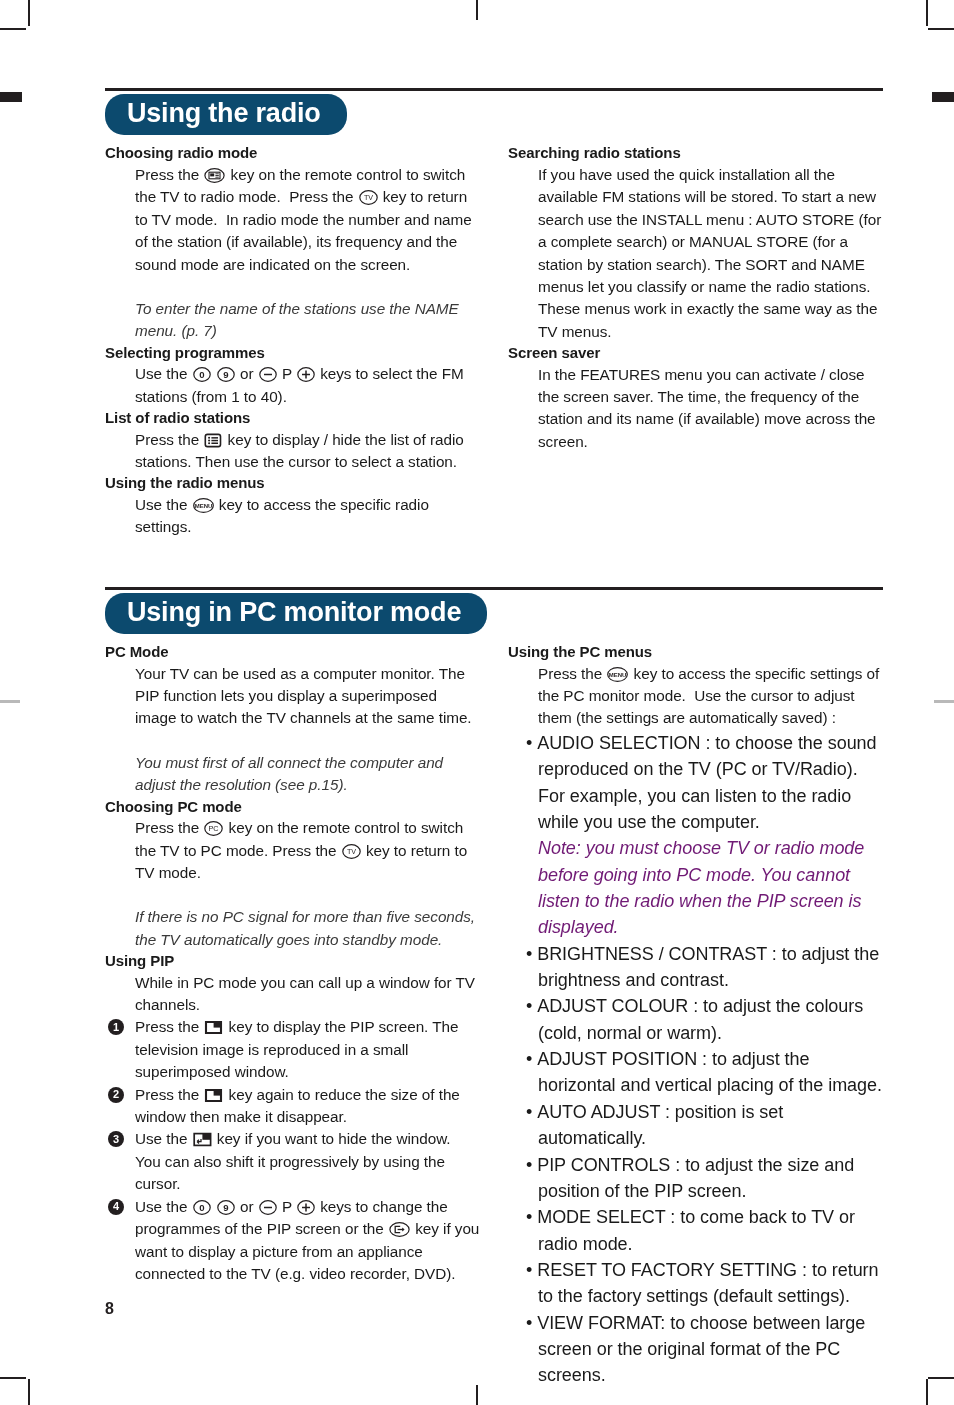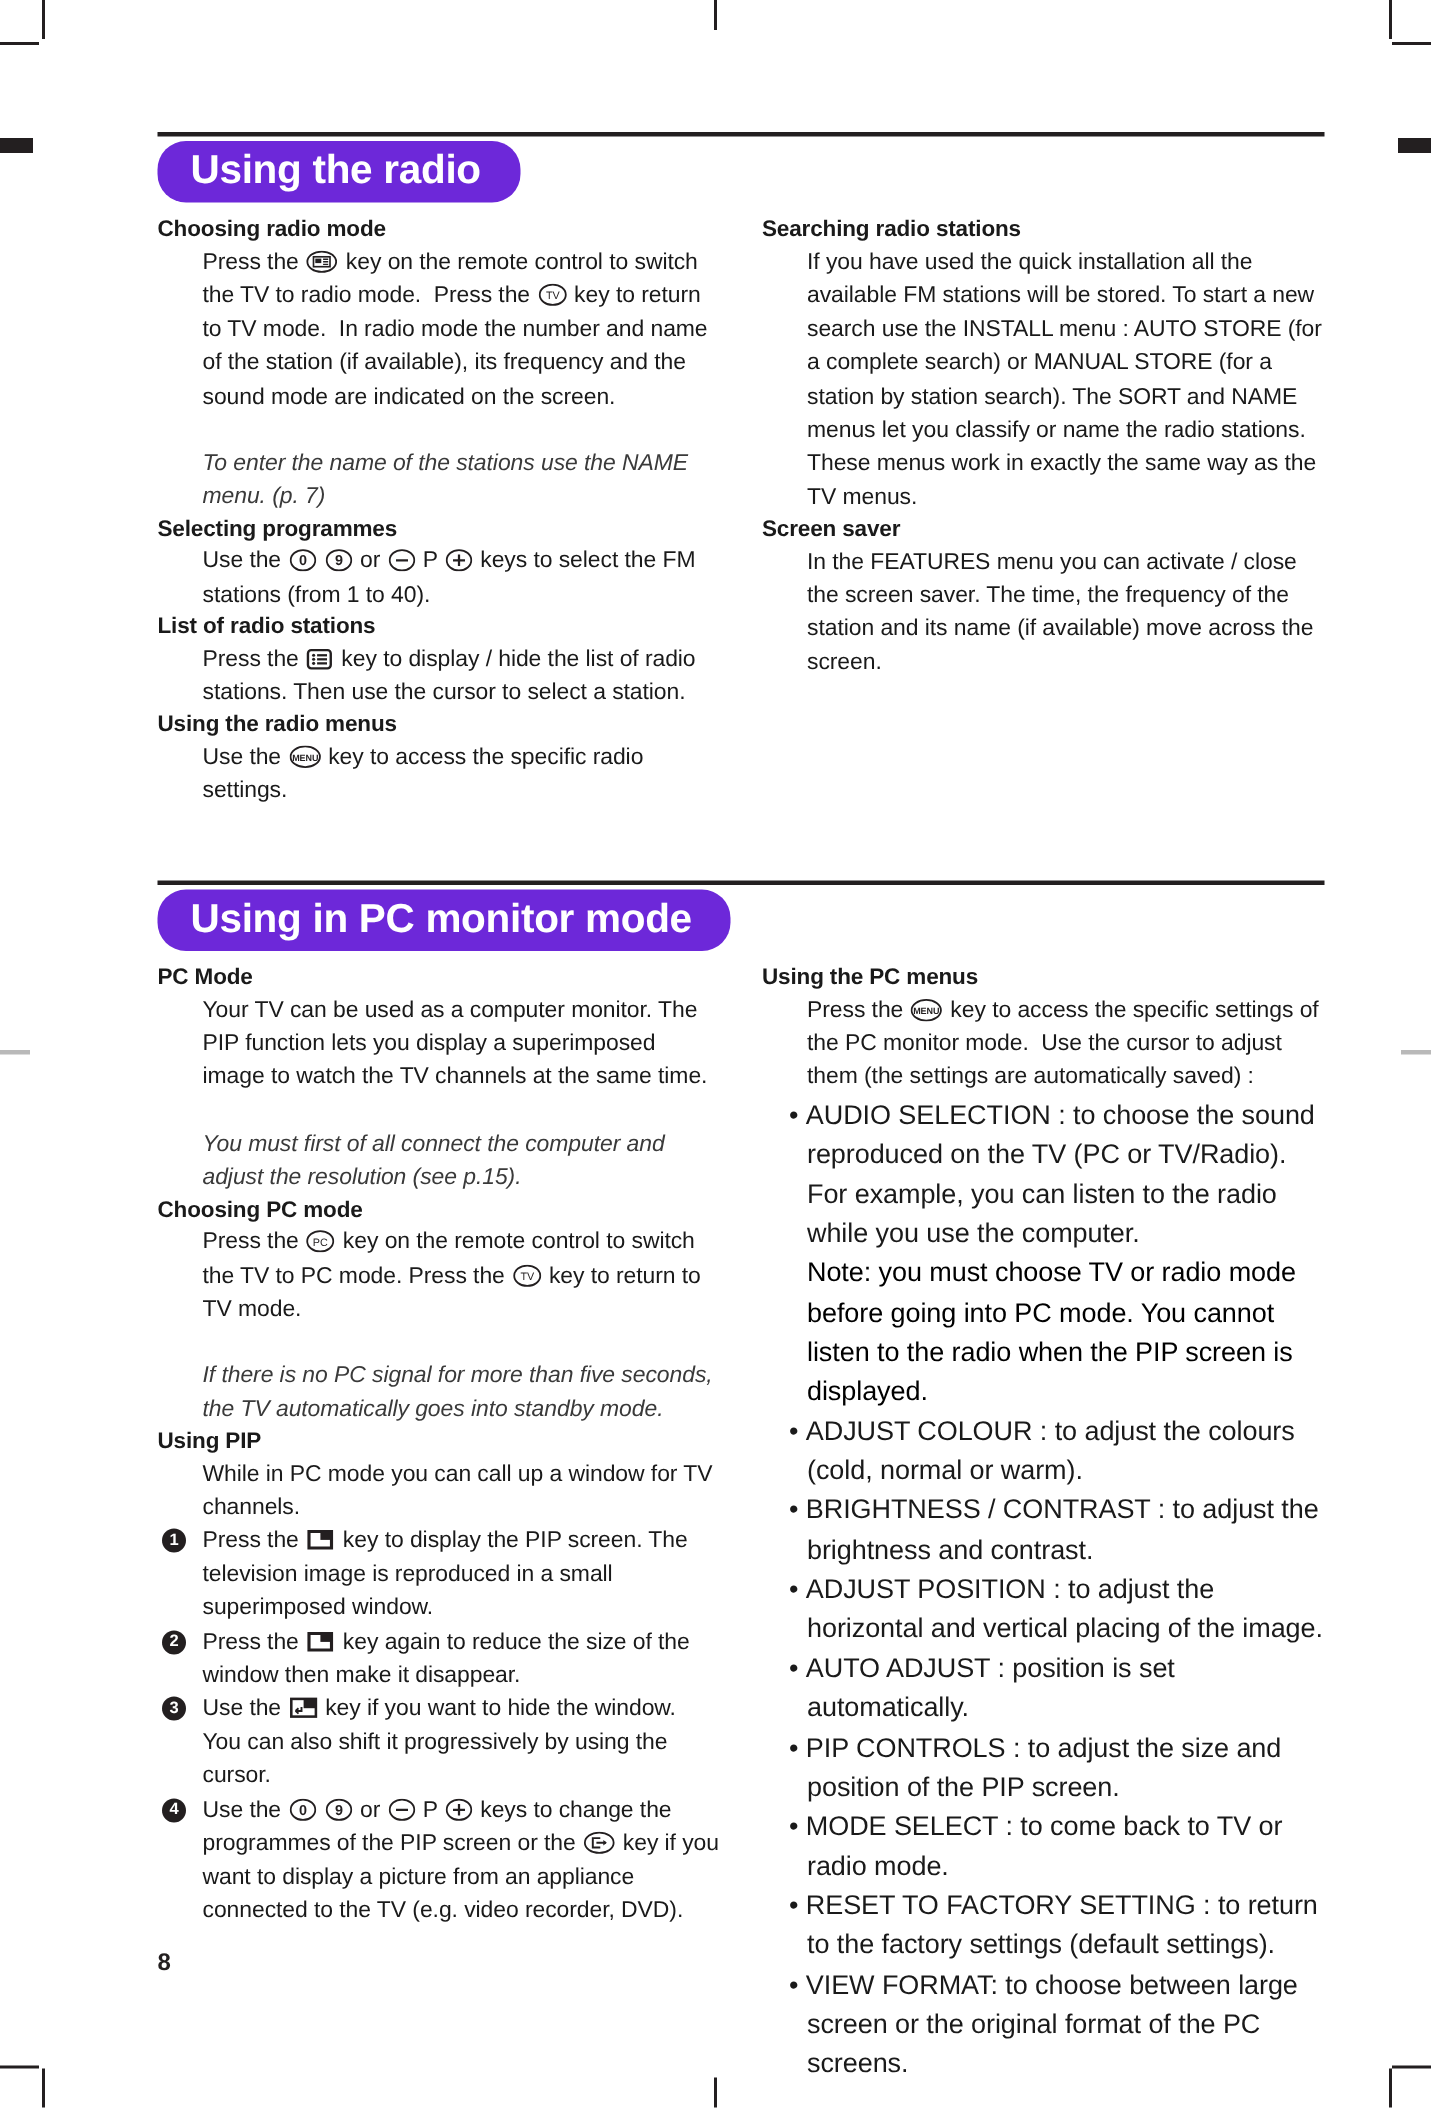--- a/index.html
+++ b/index.html
@@ -17,21 +17,21 @@
   .mark.grey{background:#b9b9b9;}
   .mark.thick{height:10px;width:22px;}
 
   
   .content{position:absolute;left:105px;top:88px;width:778px;}
 
   
   .banner-wrap{position:relative;margin-bottom:14px;}
   .banner-rule{position:absolute;left:0;right:0;top:0;height:3px;background:#231f20;}
   .banner{
-    display:inline-block;background:#6d28d9;color:#ffffff;
+    display:inline-block;background:#0c4a6e;color:#ffffff;
     border-radius:19px;padding:3px 26px 6px 22px;
     font-size:27px;font-weight:bold;letter-spacing:-0.2px;line-height:1.2;
     position:relative;top:6px;
   }
 
   
   .cols{display:flex;gap:28px;}
   .col{width:375px;}
 
   h3.head{
@@ -40,21 +40,21 @@
   }
   p.body{
     font-size:15.3px;line-height:1.465;margin:0 0 0 0;
     padding-left:30px;letter-spacing:-0.05px;
   }
   p.body.italic{font-style:italic;color:#3a3a3a;margin-top:22px;}
   p.bullet{
     font-size:18px;line-height:1.465;margin:0;
     padding-left:30px;text-indent:-12px;letter-spacing:-0.05px;
   }
-  p.bullet.italic{color:#000000;text-indent:0;padding-left:30px;}
+  p.bullet.italic{font-style:italic;color:#701a75;text-indent:0;padding-left:30px;}
   p.numbered{
     font-size:15.3px;line-height:1.465;margin:0;
     padding-left:30px;position:relative;letter-spacing:-0.05px;
   }
   .numcircle{
     position:absolute;left:3px;top:3px;width:16px;height:16px;border-radius:50%;
     background:#231f20;color:#fff;font-size:11px;font-weight:bold;
     display:inline-flex;align-items:center;justify-content:center;line-height:1;
   }
 
@@ -264,22 +264,22 @@
           <h3 class="head">Using the PC menus</h3>
           <p class="body">Press the
             <span class="ico"><svg width="21" height="15" viewBox="0 0 21 15">
                   <ellipse cx="10.5" cy="7.5" rx="9.8" ry="6.9" fill="none" stroke="#231f20" stroke-width="1.2"></ellipse>
                   <text x="10.5" y="10" font-family="Liberation Sans, sans-serif" font-size="6" font-weight="bold" text-anchor="middle" fill="#231f20">MENU</text>
                 </svg></span>
             key to access the specific settings of the PC monitor mode.&nbsp; Use the cursor to adjust them (the settings are automatically saved) :</p>
 
           <p class="bullet">•&nbsp;<span>AUDIO SELECTION : to choose the sound reproduced on the TV (PC or TV/Radio). For example, you can listen to the radio while you use the computer.</span></p>
           <p class="bullet italic">Note: you must choose TV or radio mode before going into PC mode. You cannot listen to the radio when the PIP screen is displayed.</p>
+          <p class="bullet">•&nbsp;<span>BRIGHTNESS / CONTRAST : to adjust the brightness and contrast.</span></p>
           <p class="bullet">•&nbsp;<span>ADJUST COLOUR : to adjust the colours (cold, normal or warm).</span></p>
-          <p class="bullet">•&nbsp;<span>BRIGHTNESS / CONTRAST : to adjust the brightness and contrast.</span></p>
           <p class="bullet">•&nbsp;<span>ADJUST POSITION : to adjust the horizontal and vertical placing of the image.</span></p>
           <p class="bullet">•&nbsp;<span>AUTO ADJUST : position is set automatically.</span></p>
           <p class="bullet">•&nbsp;<span>PIP CONTROLS : to adjust the size and position of the PIP screen.</span></p>
           <p class="bullet">•&nbsp;<span>MODE SELECT : to come back to TV or radio mode.</span></p>
           <p class="bullet">•&nbsp;<span>RESET TO FACTORY SETTING : to return to the factory settings (default settings).</span></p>
           <p class="bullet">•&nbsp;<span>VIEW FORMAT: to choose between large screen or the original format of the PC screens.</span></p>
         </div>
       </div>
     </div>
   </div>

